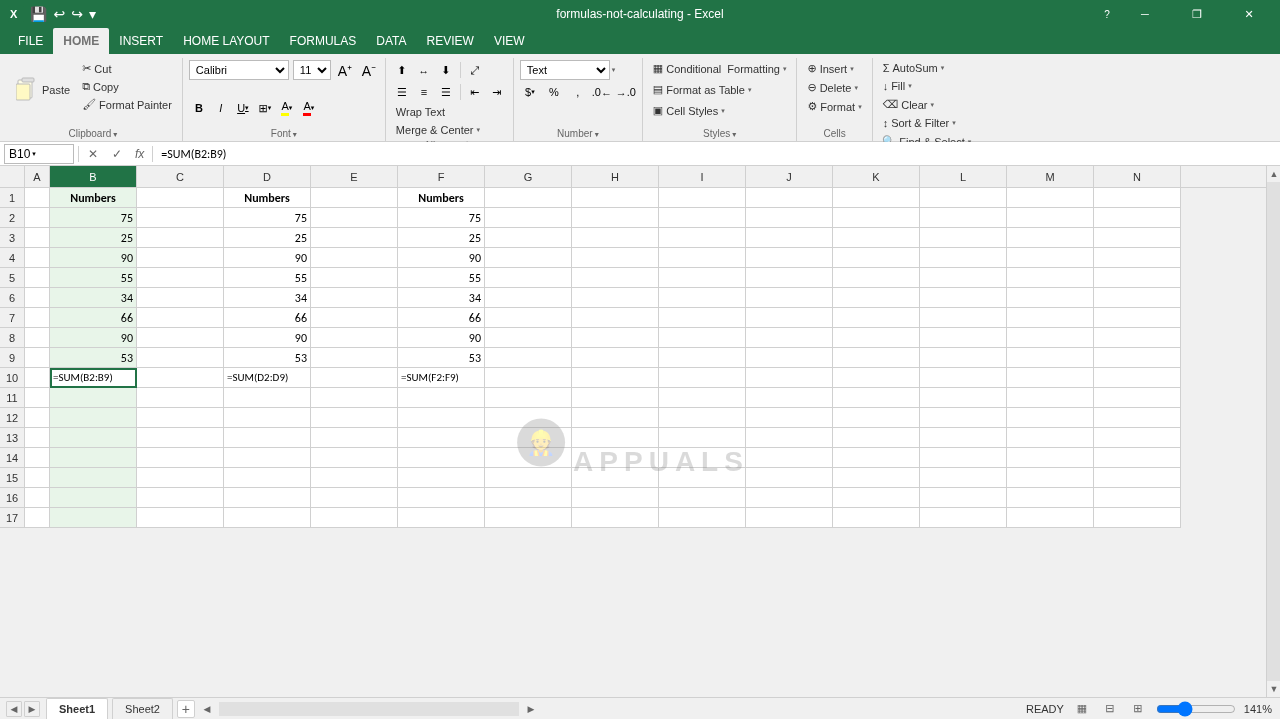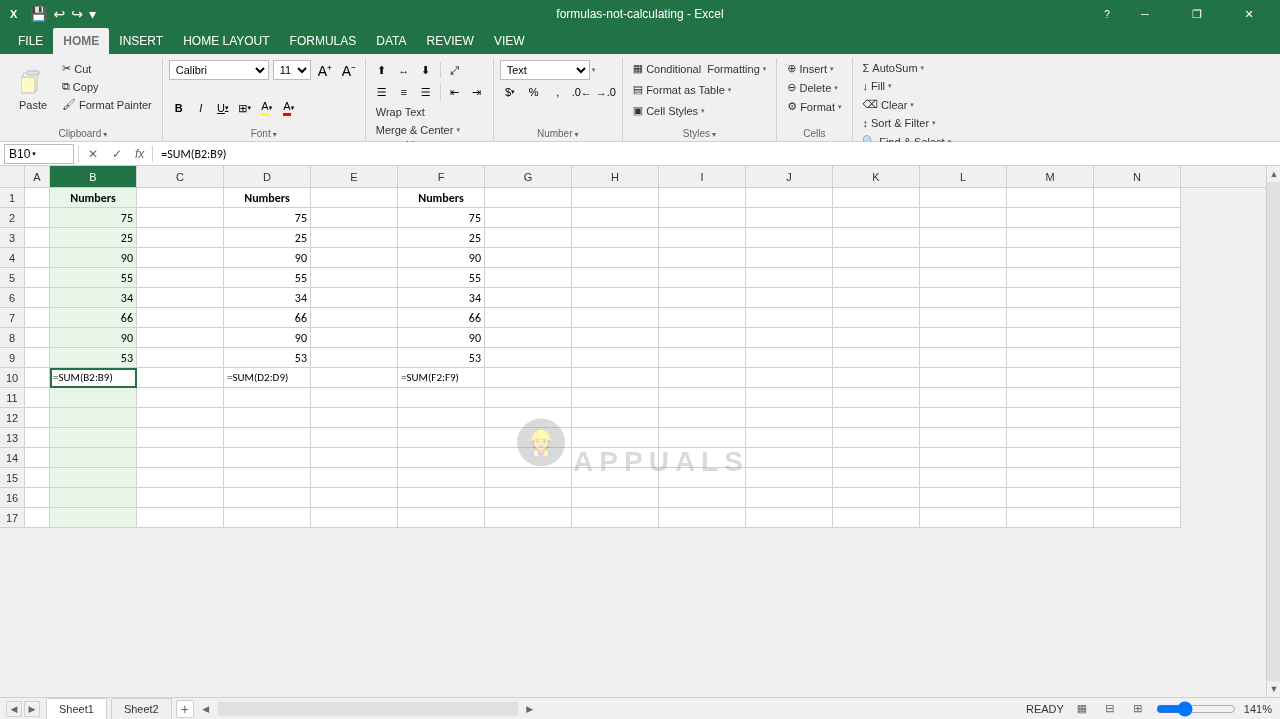--- a/index.html
+++ b/index.html
@@ -79,21 +79,21 @@
       padding-top: 2px;
       text-align: center;
       width: 100%;
       display: flex;
       align-items: flex-end;
       justify-content: center;
       gap: 2px;
     }
     .ribbon-btn-large {
       display: flex;
-      flex-direction: column;
+      flex-direction: row;
       align-items: center;
       justify-content: center;
       padding: 4px 6px;
       cursor: pointer;
       border-radius: 3px;
       min-width: 40px;
       height: 60px;
       font-size: 11px;
       color: #333;
       text-align: center;
@@ -302,21 +302,21 @@
     .sheet-tab {
       padding: 4px 12px;
       font-size: 11px;
       cursor: pointer;
       border: 1px solid #d0d0d0;
       border-bottom: none;
       border-radius: 2px 2px 0 0;
       background: #f0f0f0;
       color: #333;
     }
-    .sheet-tab.active { background: white; font-weight: 400; }
+    .sheet-tab.active { background: white; font-weight: 700; }
 
     .scroll-arrows { display: flex; gap: 2px; align-items: center; padding: 2px; }
     .scroll-arrow { width: 16px; height: 16px; display: flex; align-items: center; justify-content: center; cursor: pointer; font-size: 9px; color: #666; border: 1px solid #d0d0d0; border-radius: 1px; background: #f0f0f0; }
 
     
     .bottom-bar {
       display: flex;
       align-items: center;
       height: 22px;
       background: #f0f0f0;

